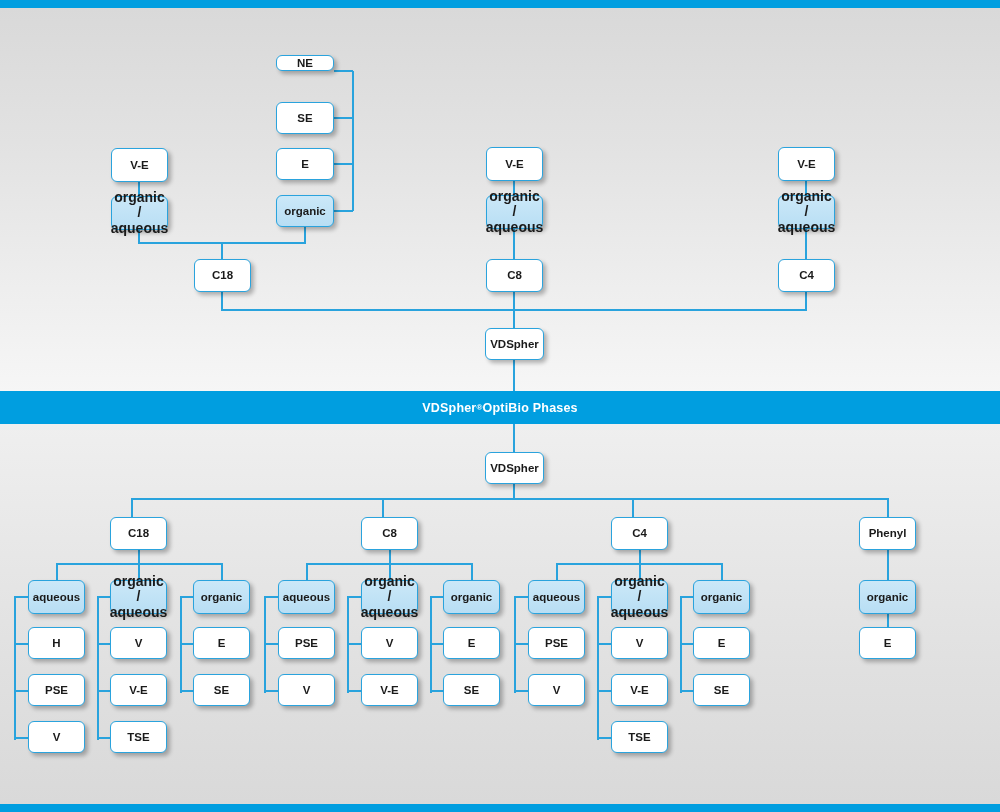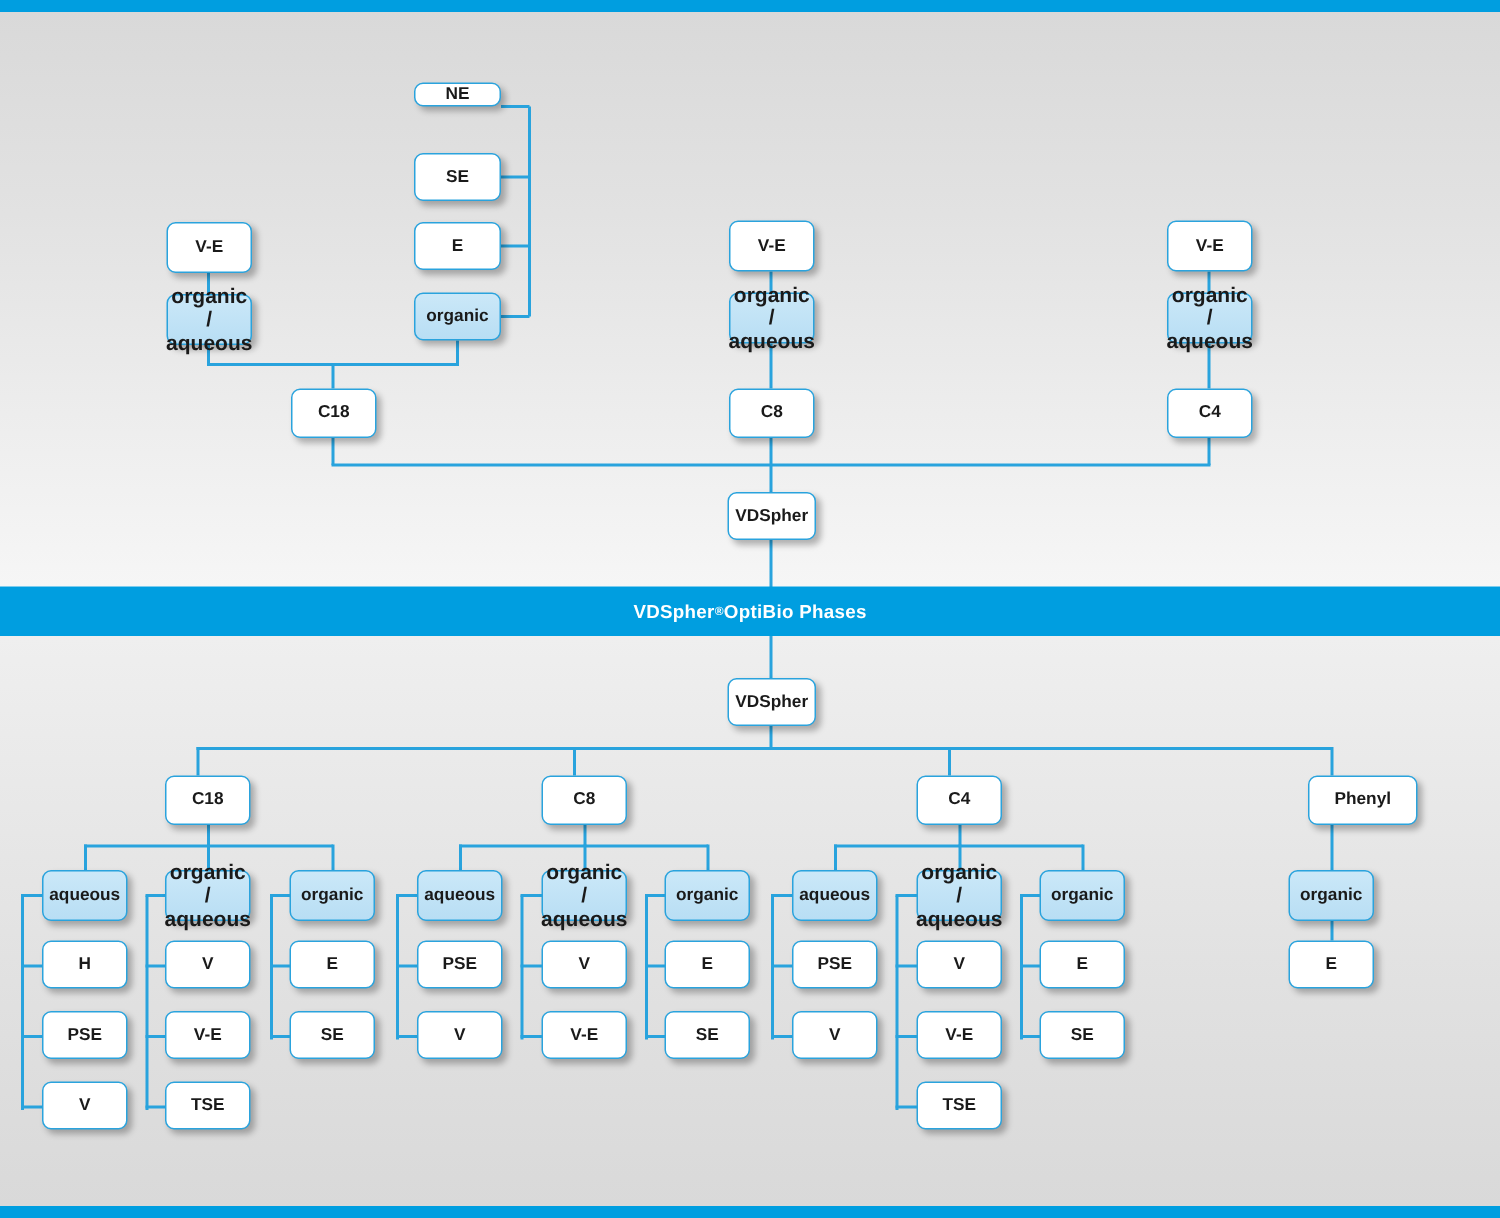--- a/index.html
+++ b/index.html
@@ -271,19 +271,19 @@
   <div class="node" style="left:611px; top:674px; width:57px; height:32px;">V-E</div>
   <div class="node" style="left:611px; top:721px; width:57px; height:32px;">TSE</div>
 
   <div class="ln v" style="left:680px; top:597px; height:96px;"></div>
   <div class="ln h" style="left:680px; top:596px; width:14px;"></div>
   <div class="ln h" style="left:680px; top:643px; width:14px;"></div>
   <div class="ln h" style="left:680px; top:690px; width:14px;"></div>
   <div class="node" style="left:693px; top:627px; width:57px; height:32px;">E</div>
   <div class="node" style="left:693px; top:674px; width:57px; height:32px;">SE</div>
 
-  <div class="node" style="left:859px; top:517px; width:73px; height:33px;margin-left:13px;">Phenyl</div>
+  <div class="node" style="left:859px; top:517px; width:57px; height:33px;">Phenyl</div>
   <div class="ln v" style="left:887px; top:550px; height:30px;"></div>
   <div class="node tint" style="left:859px; top:580px; width:57px; height:34px;">organic</div>
   <div class="ln v" style="left:887px; top:614px; height:13px;"></div>
   <div class="node" style="left:859px; top:627px; width:57px; height:32px;">E</div>
 
 </div>
 
 </body></html>

